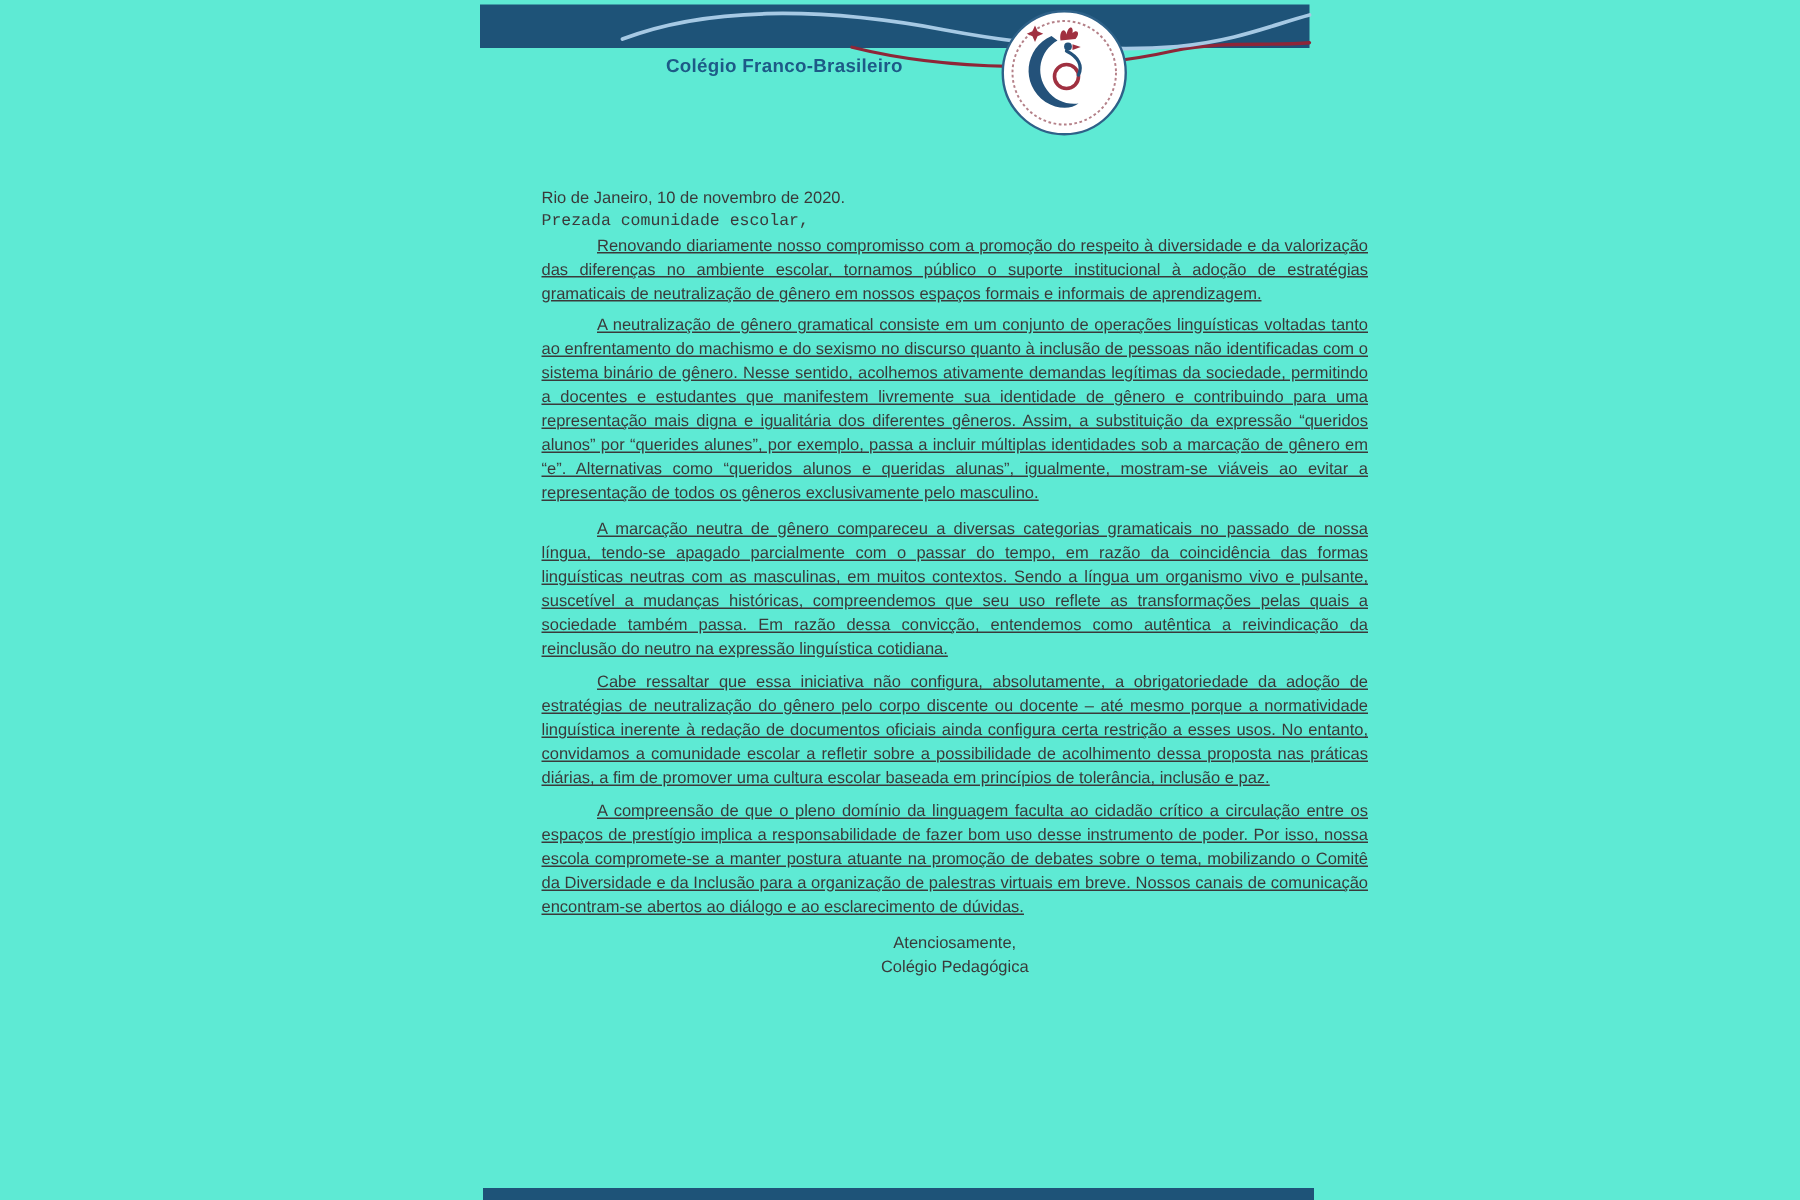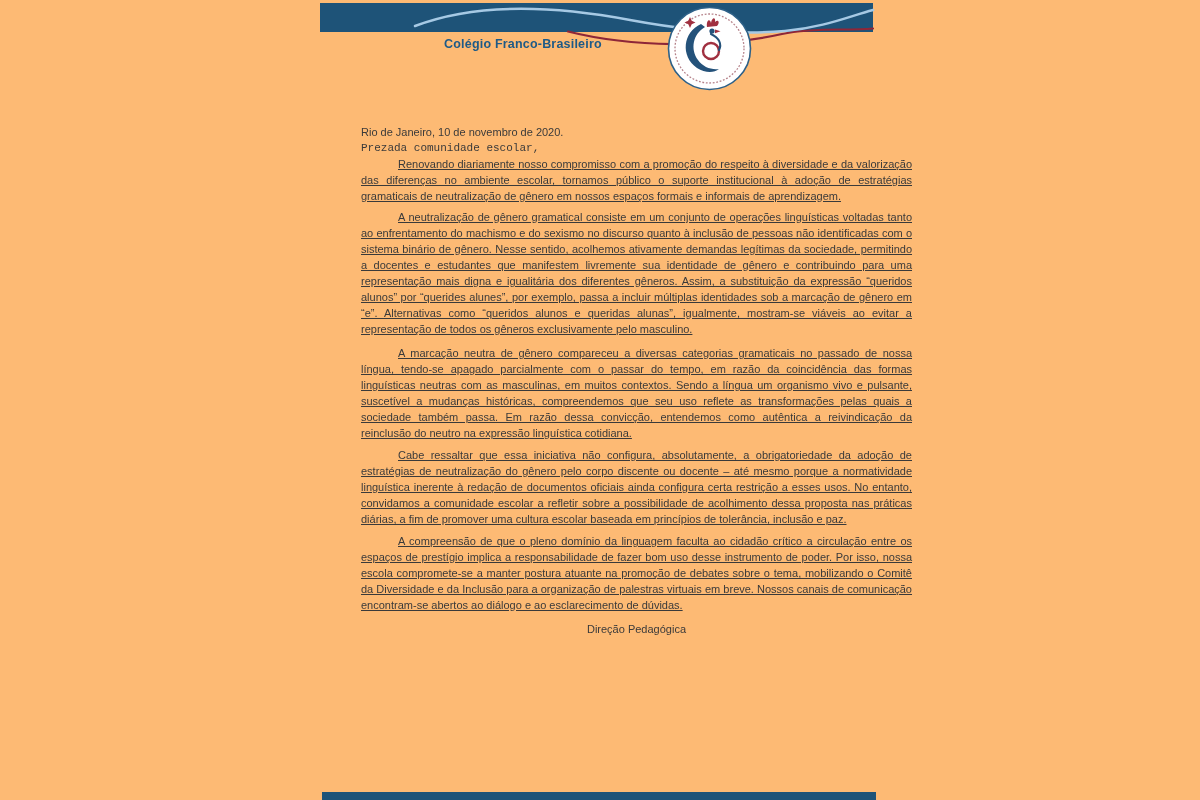--- a/index.html
+++ b/index.html
@@ -1,18 +1,18 @@
 <!DOCTYPE html>
 <html><head>
 <meta charset="utf-8">
 <style>
   html,body{margin:0;padding:0;background:#ffffff;}
   .screen{
     position:relative;width:1200px;height:800px;margin:0 auto;
-    background:#fdba74;overflow:hidden;
+    background:#5eead4;overflow:hidden;
     font-family:"Liberation Sans", sans-serif;
   }
   
   .banner-svg{position:absolute;left:320px;top:0;width:556px;height:100px;}
   .school-name{
     position:absolute;left:444px;top:37px;width:220px;
     font-size:12.5px;font-weight:bold;color:#1d5a87;letter-spacing:.2px;
   }
   
   .letter-body{
@@ -77,18 +77,19 @@
     <p class="dateline">Rio de Janeiro, 10 de novembro de 2020.</p>
     <p class="salutation">Prezada comunidade escolar,</p>
 
     <p class="para mb5">Renovando diariamente nosso compromisso com a promoção do respeito à diversidade e da valorização das diferenças no ambiente escolar, tornamos público o suporte institucional à adoção de estratégias gramaticais de neutralização de gênero em nossos espaços formais e informais de aprendizagem.</p>
     <p class="para mb8">A neutralização de gênero gramatical consiste em um conjunto de operações linguísticas voltadas tanto ao enfrentamento do machismo e do sexismo no discurso quanto à inclusão de pessoas não identificadas com o sistema binário de gênero. Nesse sentido, acolhemos ativamente demandas legítimas da sociedade, permitindo a docentes e estudantes que manifestem livremente sua identidade de gênero e contribuindo para uma representação mais digna e igualitária dos diferentes gêneros. Assim, a substituição da expressão “queridos alunos” por “querides alunes”, por exemplo, passa a incluir múltiplas identidades sob a marcação de gênero em “e”. Alternativas como “queridos alunos e queridas alunas”, igualmente, mostram-se viáveis ao evitar a representação de todos os gêneros exclusivamente pelo masculino.</p>
     <p class="para mb6">A marcação neutra de gênero compareceu a diversas categorias gramaticais no passado de nossa língua, tendo-se apagado parcialmente com o passar do tempo, em razão da coincidência das formas linguísticas neutras com as masculinas, em muitos contextos. Sendo a língua um organismo vivo e pulsante, suscetível a mudanças históricas, compreendemos que seu uso reflete as transformações pelas quais a sociedade também passa. Em razão dessa convicção, entendemos como autêntica a reivindicação da reinclusão do neutro na expressão linguística cotidiana.</p>
     <p class="para mb6">Cabe ressaltar que essa iniciativa não configura, absolutamente, a obrigatoriedade da adoção de estratégias de neutralização do gênero pelo corpo discente ou docente – até mesmo porque a normatividade linguística inerente à redação de documentos oficiais ainda configura certa restrição a esses usos. No entanto, convidamos a comunidade escolar a refletir sobre a possibilidade de acolhimento dessa proposta nas práticas diárias, a fim de promover uma cultura escolar baseada em princípios de tolerância, inclusão e paz.</p>
     <p class="para mb8">A compreensão de que o pleno domínio da linguagem faculta ao cidadão crítico a circulação entre os espaços de prestígio implica a responsabilidade de fazer bom uso desse instrumento de poder. Por isso, nossa escola compromete-se a manter postura atuante na promoção de debates sobre o tema, mobilizando o Comitê da Diversidade e da Inclusão para a organização de palestras virtuais em breve. Nossos canais de comunicação encontram-se abertos ao diálogo e ao esclarecimento de dúvidas.</p>
 
     <div class="closing-block">
-      <p class="signature">Direção Pedagógica</p>
+      <p class="closing">Atenciosamente,</p>
+      <p class="signature">Colégio Pedagógica</p>
     </div>
   </div>
 
   <div class="footer-bar"></div>
 </div>
 
 </body></html>

